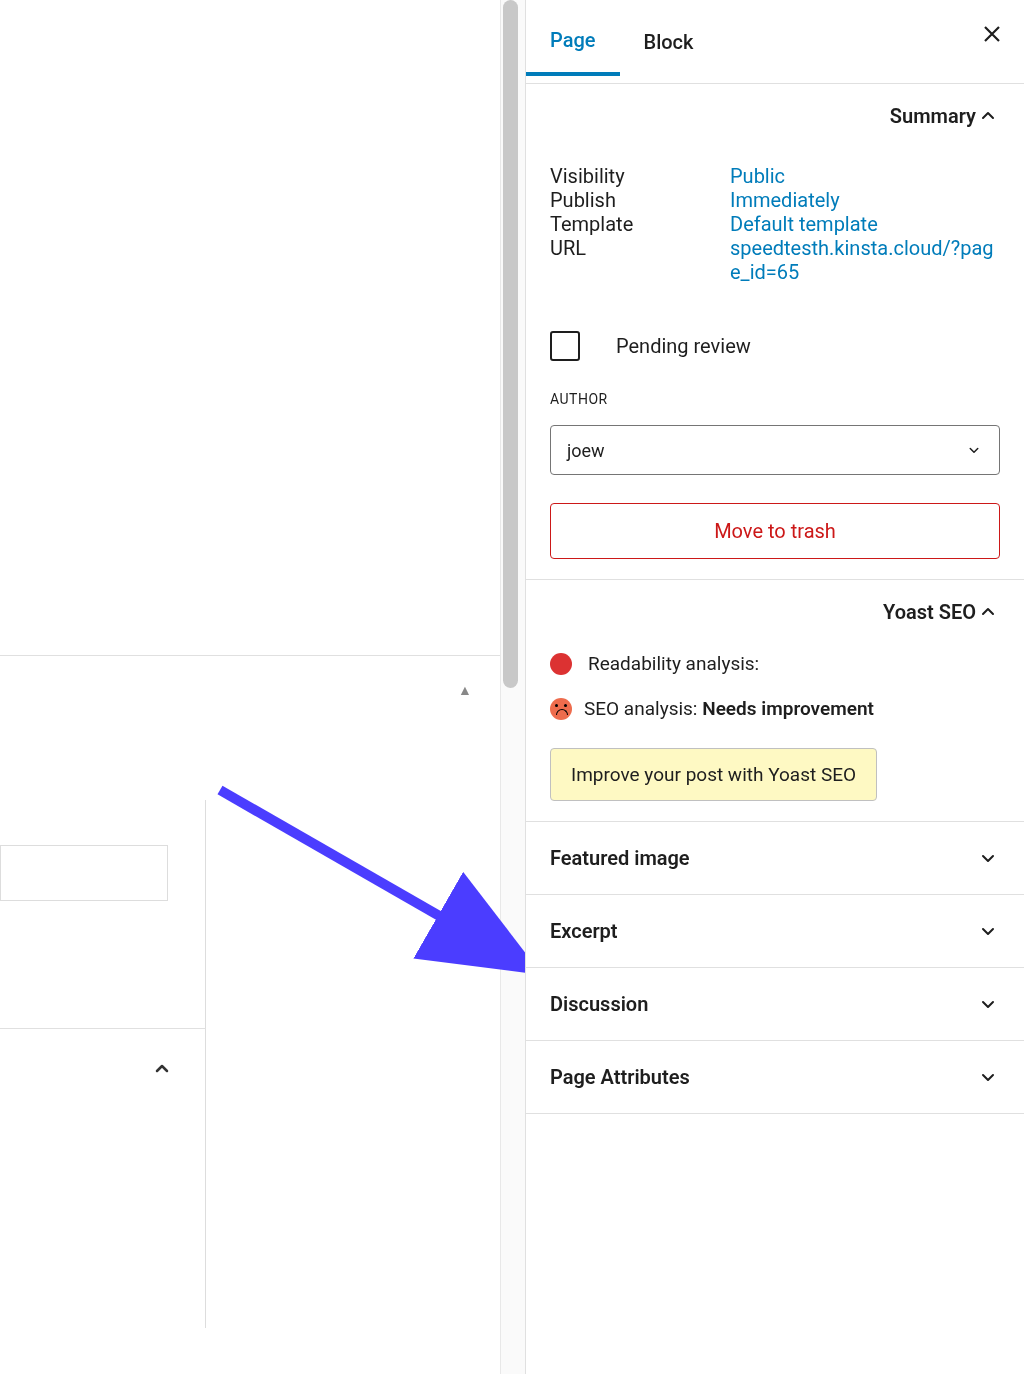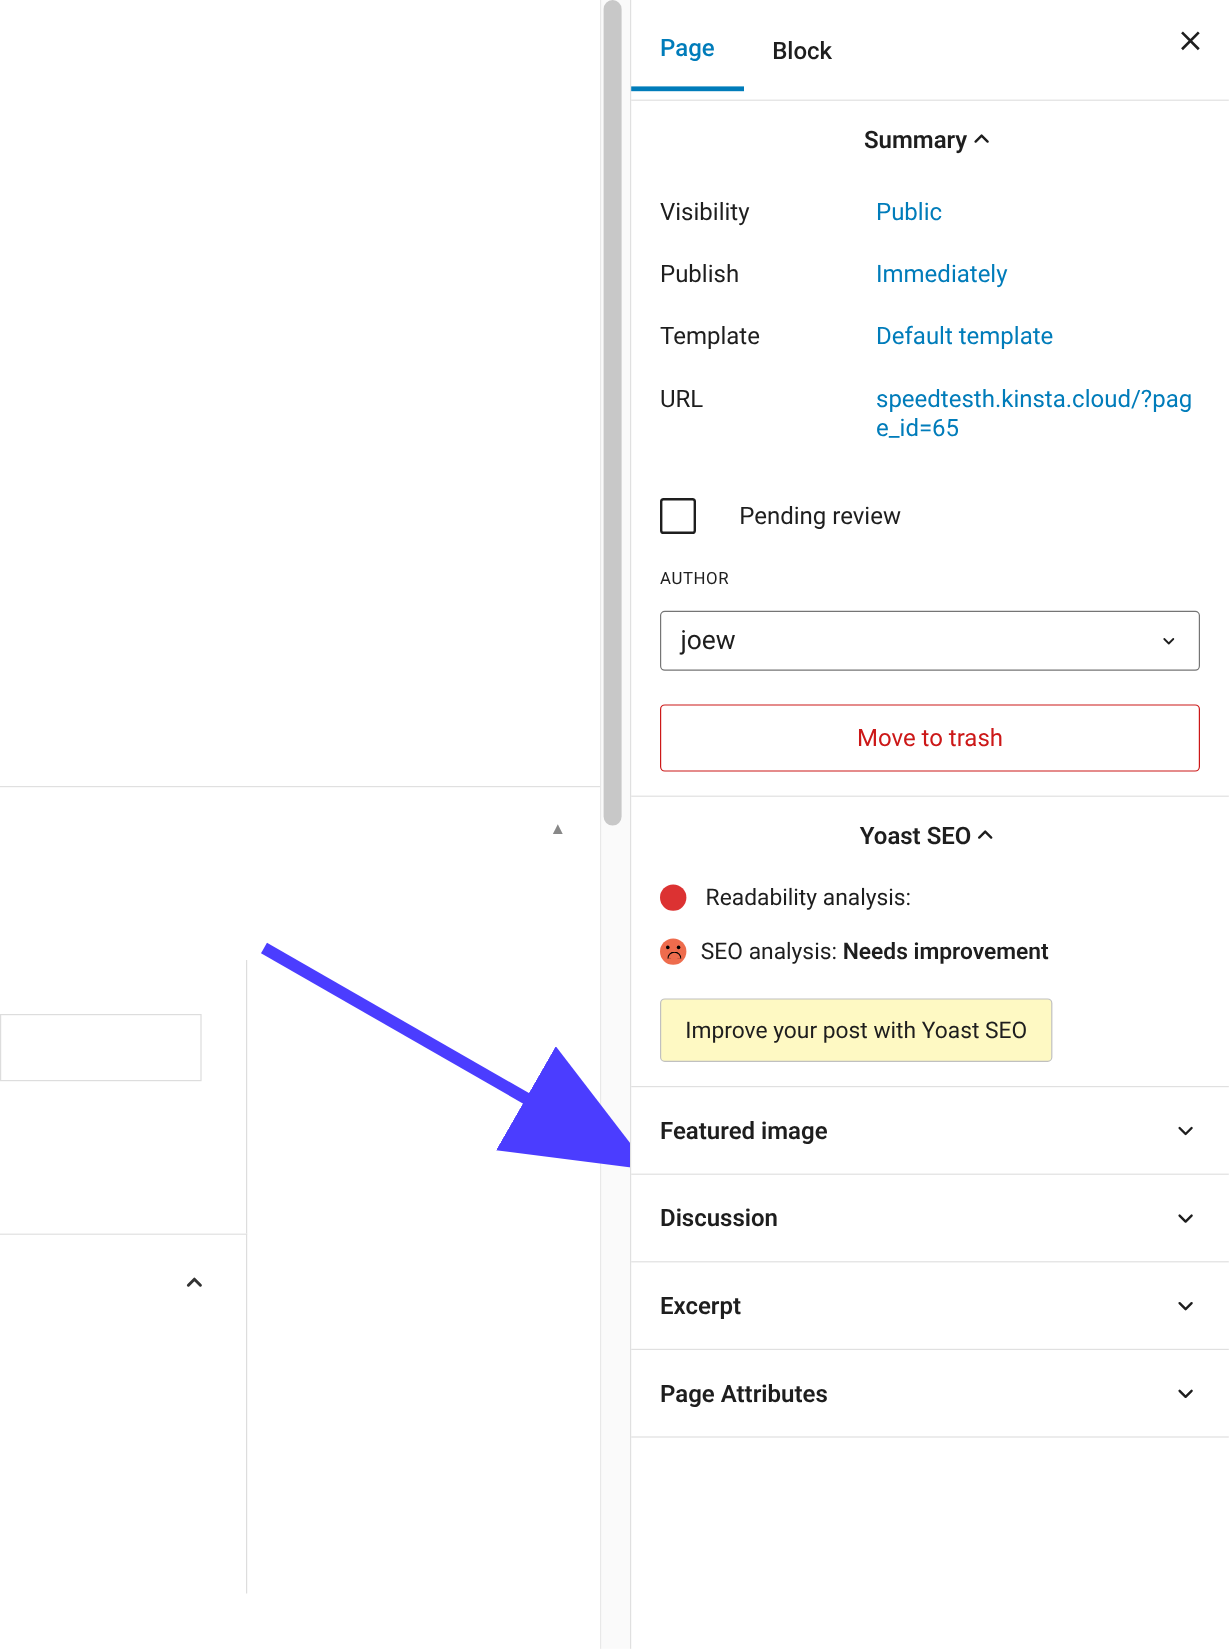--- a/index.html
+++ b/index.html
@@ -132,36 +132,35 @@
     .close-btn svg {
       width: 24px;
       height: 24px;
     }
     .panel {
       border-bottom: 1px solid #e0e0e0;
       padding: 20px 24px;
     }
     .panel-header {
       display: flex;
-      justify-content: center;
+      justify-content: flex-end;
       align-items: center;
       cursor: pointer;
     }
     .panel-title {
       font-size: 20px;
       font-weight: 600;
       color: #1e1e1e;
     }
     .chevron {
       width: 24px;
       height: 24px;
     }
     .summary-row {
       display: flex;
-      margin-top: 28px;
     }
     .summary-row.first {
       margin-top: 36px;
     }
     .summary-label {
       width: 180px;
       font-size: 20px;
       color: #1e1e1e;
     }
     .summary-value {
@@ -201,21 +200,21 @@
     .author-select {
       width: 100%;
       height: 50px;
       border: 1px solid #757575;
       border-radius: 4px;
       padding: 0 16px;
       display: flex;
       align-items: center;
       justify-content: space-between;
       cursor: pointer;
-      font-size: 22px;
+      font-size: 18px;
       color: #1e1e1e;
       margin-top: 18px;
     }
     .trash-btn {
       width: 100%;
       height: 56px;
       border: 1.5px solid #cc1818;
       border-radius: 4px;
       background: transparent;
       color: #cc1818;
@@ -411,28 +410,28 @@
   </div>
 
   <div class="collapsed-panel">
     <span class="panel-title">Featured image</span>
     <svg class="chevron" viewBox="0 0 24 24">
         <path d="M7 10l5 5 5-5" stroke="#1e1e1e" stroke-width="2" fill="none" stroke-linecap="round" stroke-linejoin="round"></path>
       </svg>
   </div>
 
   <div class="collapsed-panel">
-    <span class="panel-title">Discussion</span>
+    <span class="panel-title">Excerpt</span>
     <svg class="chevron" viewBox="0 0 24 24">
         <path d="M7 10l5 5 5-5" stroke="#1e1e1e" stroke-width="2" fill="none" stroke-linecap="round" stroke-linejoin="round"></path>
       </svg>
   </div>
 
   <div class="collapsed-panel">
-    <span class="panel-title">Excerpt</span>
+    <span class="panel-title">Discussion</span>
     <svg class="chevron" viewBox="0 0 24 24">
         <path d="M7 10l5 5 5-5" stroke="#1e1e1e" stroke-width="2" fill="none" stroke-linecap="round" stroke-linejoin="round"></path>
       </svg>
   </div>
 
   <div class="collapsed-panel">
     <span class="panel-title">Page Attributes</span>
     <svg class="chevron" viewBox="0 0 24 24">
         <path d="M7 10l5 5 5-5" stroke="#1e1e1e" stroke-width="2" fill="none" stroke-linecap="round" stroke-linejoin="round"></path>
       </svg>

